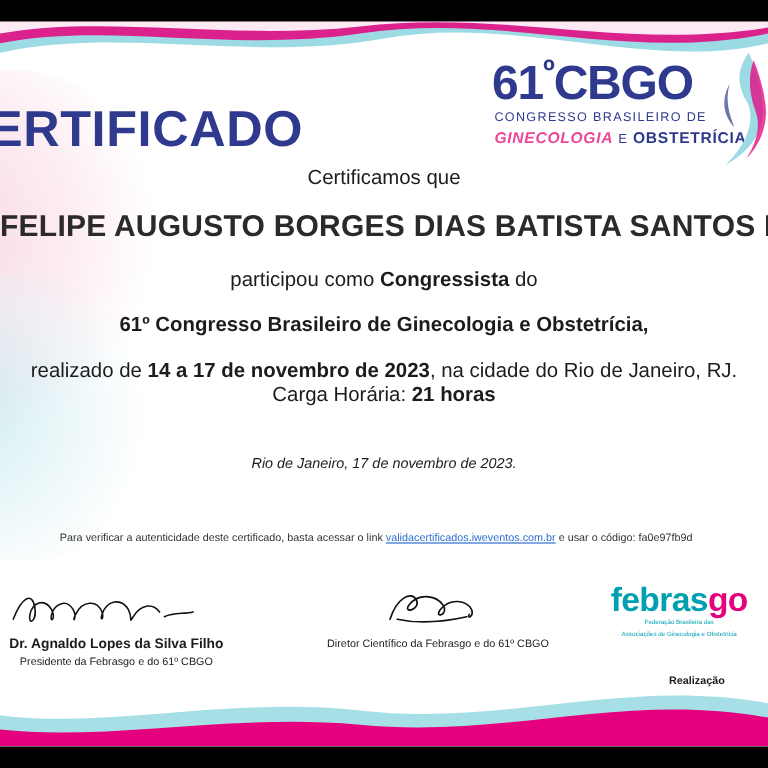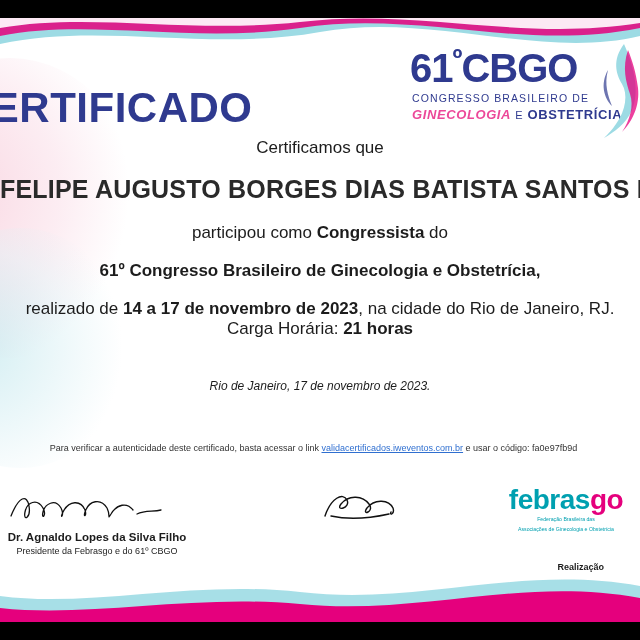--- a/index.html
+++ b/index.html
@@ -282,20 +282,21 @@
     <div class="sig-name">Dr. Agnaldo Lopes da Silva Filho</div>
     <div class="sig-role">Presidente da Febrasgo e do 61º CBGO</div>
   </div>
 
   <div class="sig sig-2">
     <div class="sig-draw">
       <svg width="200" height="42" viewBox="0 0 200 42" style="display:block;margin:0 auto;">
         <path d="M60,30 C66,12 78,6 82,14 C86,22 70,26 76,18 C84,8 98,10 104,18 C110,26 96,30 102,22 C110,12 124,14 128,22 C130,28 124,30 126,26 M66,30 C84,34 106,32 124,28" fill="none" stroke="#111" stroke-width="1.4" stroke-linecap="round"></path>
       </svg>
     </div>
+    <div class="sig-role">Diretor Científico da Febrasgo e do 61º CBGO</div>
   </div>
 
   <div class="febrasgo">
     <div class="febrasgo-word"><span>febras</span><span class="go">go</span></div>
     <div class="febrasgo-sub">Federação Brasileira das</div>
     <div class="febrasgo-sub">Associações de Ginecologia e Obstetrícia</div>
   </div>
 
   <div class="realizacao">Realização</div>
 

